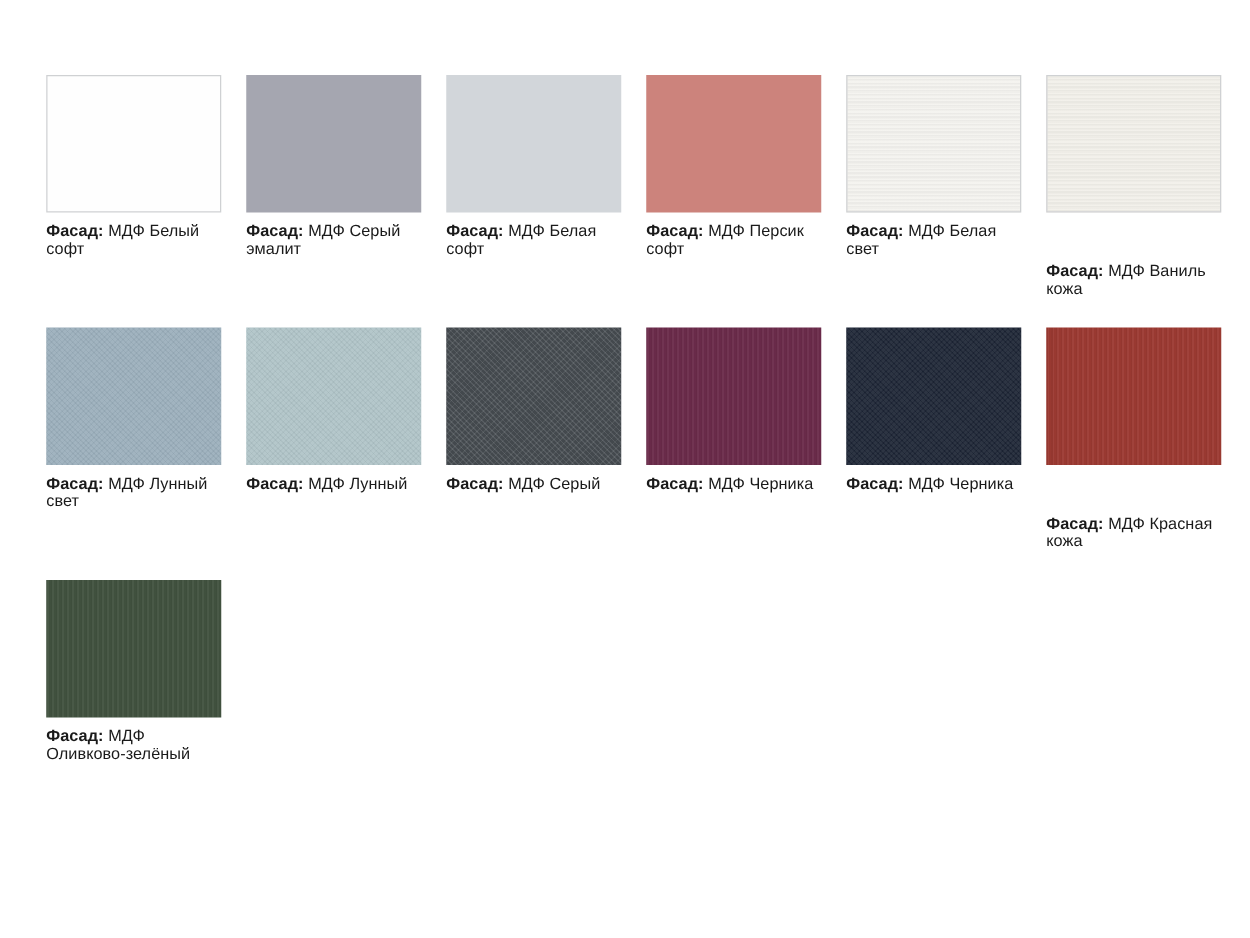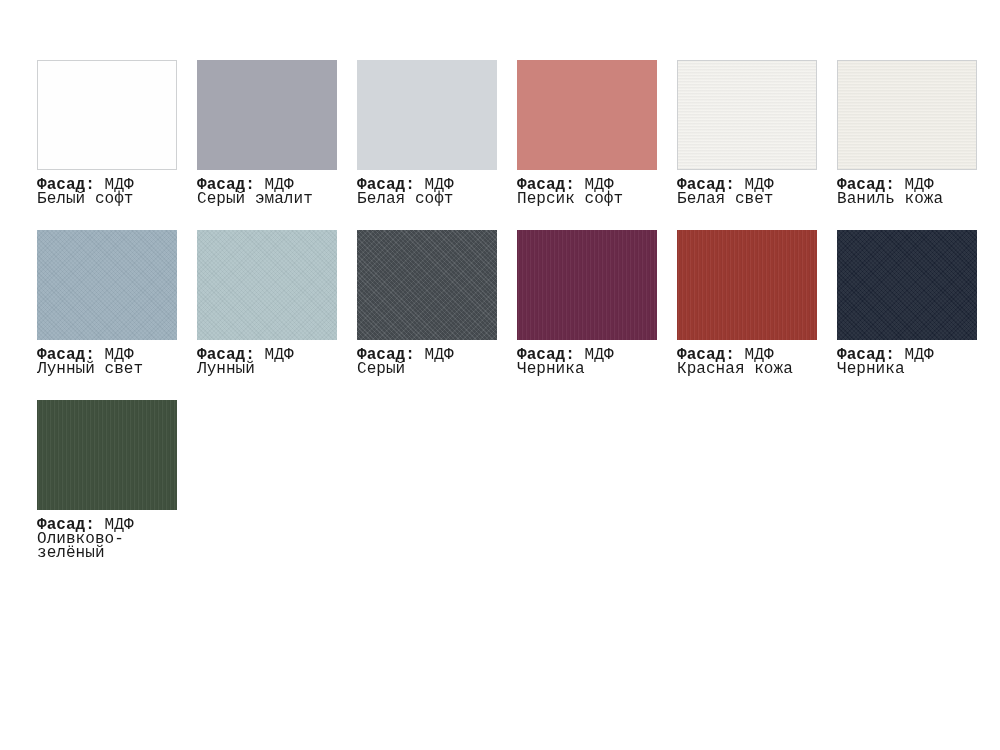--- a/index.html
+++ b/index.html
@@ -32,20 +32,21 @@
 
   .swatch-cell {
     width: 140px;
     margin-right: 20px;
     margin-bottom: 24px;
     display: flex;
     flex-direction: column;
   }
   .swatch-cell:nth-child(6n) {
     margin-right: 0;
+    gap: 32px;
   }
 
   .swatch-chip {
     width: 140px;
     height: 110px;
     box-sizing: border-box;
     position: relative;
     overflow: hidden;
   }
 
@@ -128,25 +129,24 @@
         rgba(255,255,255,0.03) 11px),
       linear-gradient(90deg,
         rgba(0,0,0,0.08) 0%,
         rgba(255,255,255,0.05) 35%,
         rgba(0,0,0,0.04) 70%,
         rgba(255,255,255,0.04) 100%);
   }
 
   .swatch-label {
     margin-top: 8px;
-    font-size: 16px;
+    font-size: 13px;
     line-height: 14px;
     color: #1a1a1a;
     letter-spacing: 0.05px;
-    font-family: Liberation Mono, monospace;
   }
   .swatch-label .label-prefix {
     font-weight: bold;
   }
   .swatch-label .label-name {
     font-weight: normal;
   }
 </style>
 </head>
 <body>
@@ -199,31 +199,31 @@
         </div>
         <div class="swatch-label"><span class="label-prefix">Фасад:</span> <span class="label-name">МДФ</span> <span class="label-name">Серый</span></div>
       </div>
       <div class="swatch-cell">
         <div class="swatch-chip" style="background: rgb(107, 43, 74);">
           <div class="tex tex-vertical-grain"></div>
         </div>
         <div class="swatch-label"><span class="label-prefix">Фасад:</span> <span class="label-name">МДФ</span> <span class="label-name">Черника</span></div>
       </div>
       <div class="swatch-cell">
+        <div class="swatch-chip" style="background: rgb(28, 36, 52);">
+          <div class="tex tex-woven"></div>
+        </div>
+        <div class="swatch-label"><span class="label-prefix">Фасад:</span> <span class="label-name">МДФ</span> <span class="label-name">Черника</span></div>
+      </div>
+      <div class="swatch-cell">
         <div class="swatch-chip" style="background: rgb(156, 58, 50);">
           <div class="tex tex-vertical-grain"></div>
         </div>
         <div class="swatch-label"><span class="label-prefix">Фасад:</span> <span class="label-name">МДФ</span> <span class="label-name">Красная кожа</span></div>
       </div>
       <div class="swatch-cell">
-        <div class="swatch-chip" style="background: rgb(28, 36, 52);">
-          <div class="tex tex-woven"></div>
-        </div>
-        <div class="swatch-label"><span class="label-prefix">Фасад:</span> <span class="label-name">МДФ</span> <span class="label-name">Черника</span></div>
-      </div>
-      <div class="swatch-cell">
         <div class="swatch-chip" style="background: rgb(65, 82, 63);">
           <div class="tex tex-vertical-grain"></div>
         </div>
         <div class="swatch-label"><span class="label-prefix">Фасад:</span> <span class="label-name">МДФ</span> <span class="label-name">Оливково-зелёный</span></div>
       </div>
     </div>
 </div>
 
 </body></html>

